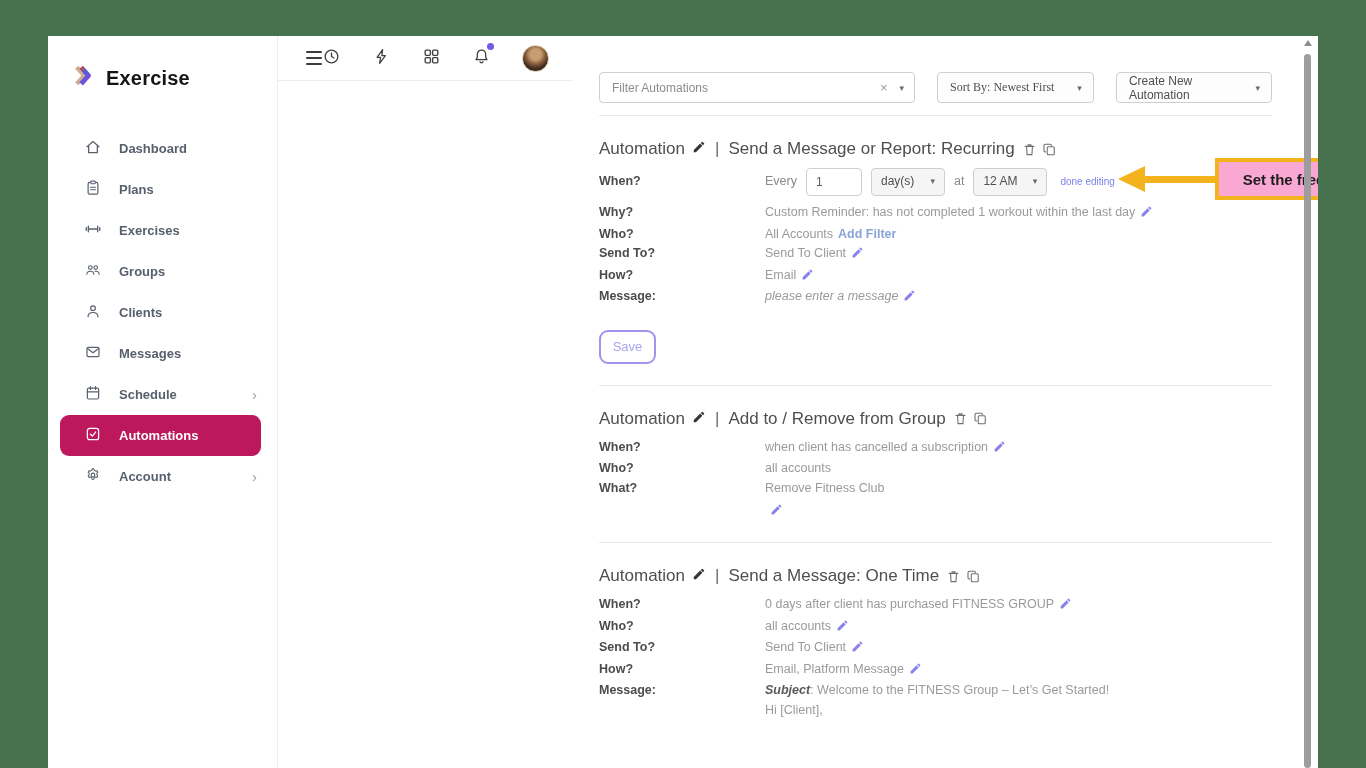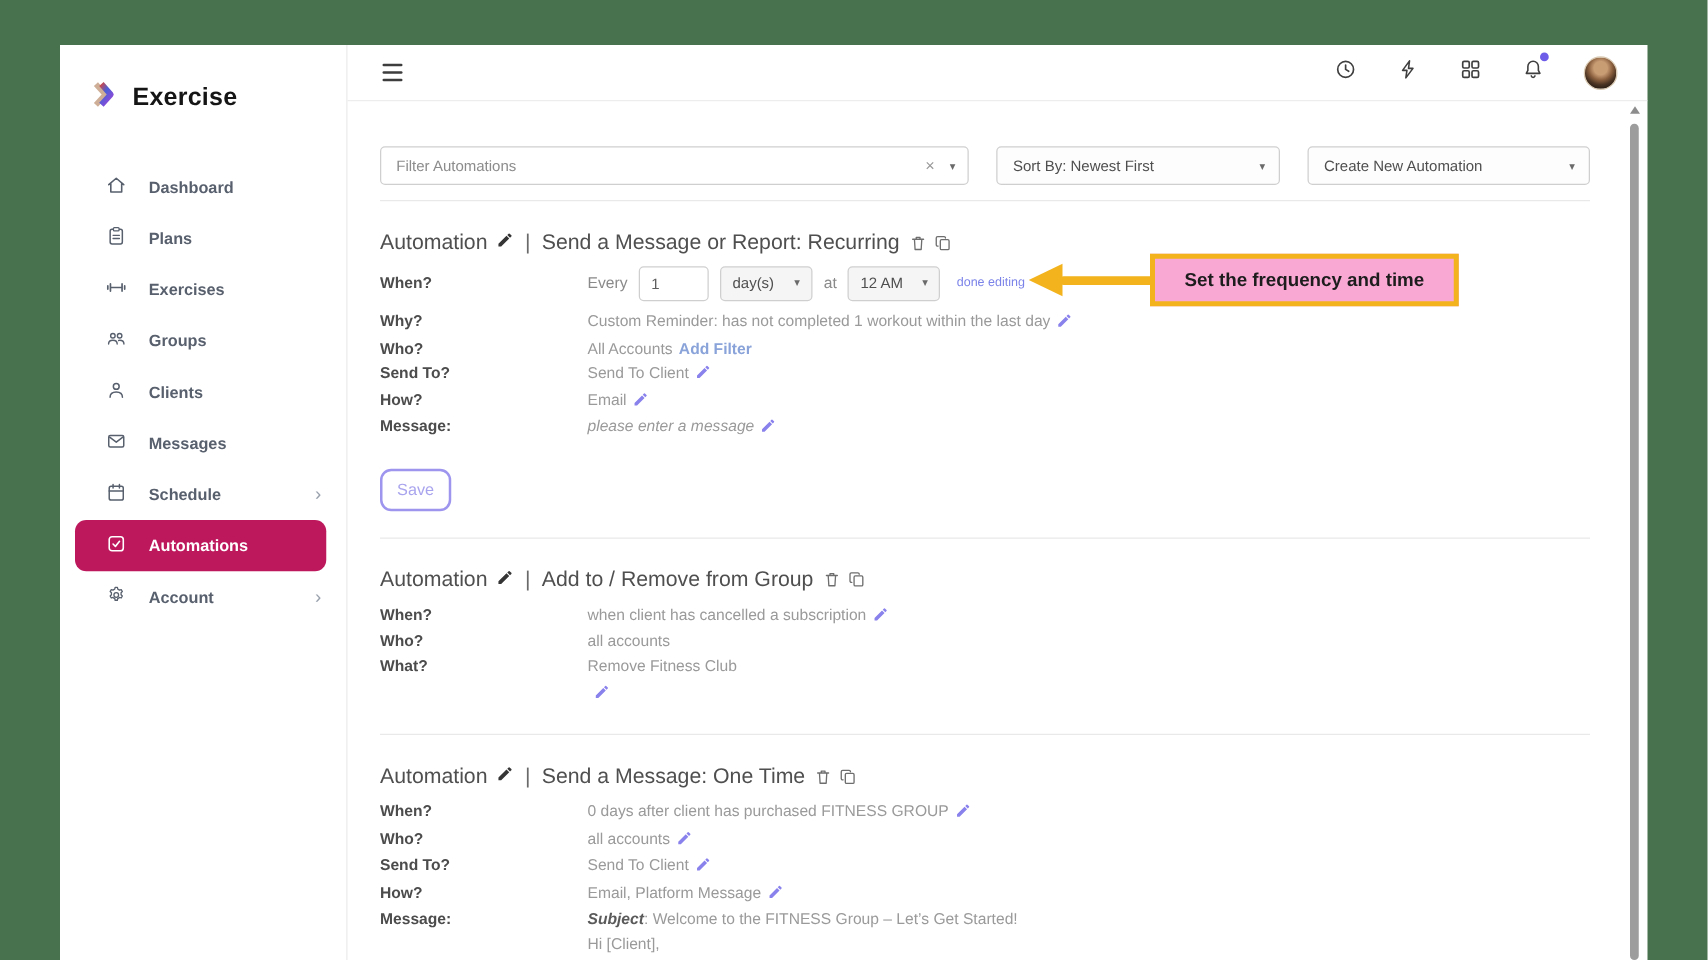--- a/index.html
+++ b/index.html
@@ -12,21 +12,21 @@
   .logo { display:flex; align-items:center; gap:10px; padding:26px 0 0 20px; }
   .logo-text { font-size:20px; font-weight:700; color:#151515; letter-spacing:.2px; }
   .nav { margin-top:34px; }
   .nav-item { display:flex; align-items:center; gap:17px; height:41px; padding-left:36px; padding-right:20px;
               color:#58606e; font-size:13px; font-weight:600; cursor:pointer; }
   .nav-item svg { width:18px; height:18px; flex:0 0 18px; }
   .nav-item .chev { margin-left:auto; color:#98a0ac; font-size:15px; font-weight:400; }
   .nav-item.active { background:#be185d; color:#fff; border-radius:9px; margin:0 16px 0 12px; padding-left:24px; }
 
   
-  .main { flex:1; display:flex; flex-direction:column; position:relative; min-width:0; }
+  .main { flex:1; display:flex; flex-direction:row; position:relative; min-width:0; }
   .topbar { height:45px; flex:0 0 45px; border-bottom:1px solid #ededed; display:flex; align-items:center; padding:0 24px 0 28px; }
   .burger { display:flex; flex-direction:column; gap:4px; cursor:pointer; }
   .burger span { display:block; width:16px; height:2px; background:#3d3d3d; border-radius:1px; }
   .top-icons { margin-left:auto; display:flex; align-items:center; gap:31px; }
   .top-icons svg { width:19px; height:19px; color:#3f3f3f; cursor:pointer; }
   .bell-wrap { position:relative; }
   .bell-dot { position:absolute; top:-4px; right:-3px; width:7px; height:7px; border-radius:50%; background:#6c5ce8; }
   .avatar { width:27px; height:27px; border-radius:50%; cursor:pointer; border:1px solid #d9c9b2;
             background: radial-gradient(circle at 50% 34%, #c89d74 26%, #8a5f3e 46%, #4b3423 64%, #2b1f16 80%); }
 
@@ -37,21 +37,21 @@
   .sb-arrow { width:0; height:0; margin:0 auto; border-left:4px solid transparent; border-right:4px solid transparent; border-bottom:6px solid #8d8d8d; }
   .sb-thumb { position:absolute; top:14px; bottom:0; left:1px; width:7px; background:#9d9d9d; border-radius:4px; }
 
   .toolbar { margin-top:36px; display:flex; align-items:center; gap:22px; }
   .filter-box { width:474px; height:31px; border:1px solid #cfcfcf; border-radius:4px; display:flex; align-items:center; padding:0 10px 0 12px; background:#fff; }
   .filter-box input { border:none; outline:none; flex:1; font-size:12px; color:#6e6e6e; font-family:inherit; background:transparent; }
   .filter-box input::placeholder { color:#8c8c8c; opacity:1; }
   .filter-x { color:#9a9a9a; font-size:13px; margin-right:12px; cursor:pointer; }
   .caret { color:#6a6a6a; font-size:9px; cursor:pointer; }
   .select { height:31px; border:1px solid #cfcfcf; border-radius:4px; background:#fdfdfd; display:flex; align-items:center; justify-content:space-between; padding:0 11px 0 12px; font-size:12px; color:#4f4f4f; cursor:pointer; }
-  .select.sort { width:228px; }
+  .select.sort { width:228px;font-family:Liberation Serif, serif; }
   .select.create { width:227px; }
 
   .divider { height:1px; background:#e9e9e9; margin-top:12px; }
   .divider.d2 { margin-top:17px; }
   .divider.d3 { margin-top:22px; }
 
   .section { padding-top:23px; }
   .sec-header { display:flex; align-items:center; gap:7px; font-size:17px; color:#4f4f4f; }
   .sec-header .pencil-dark svg { width:14px; height:14px; fill:#353535; }
   .sec-header .pipe { color:#6a6a6a; margin:0 2px; }

